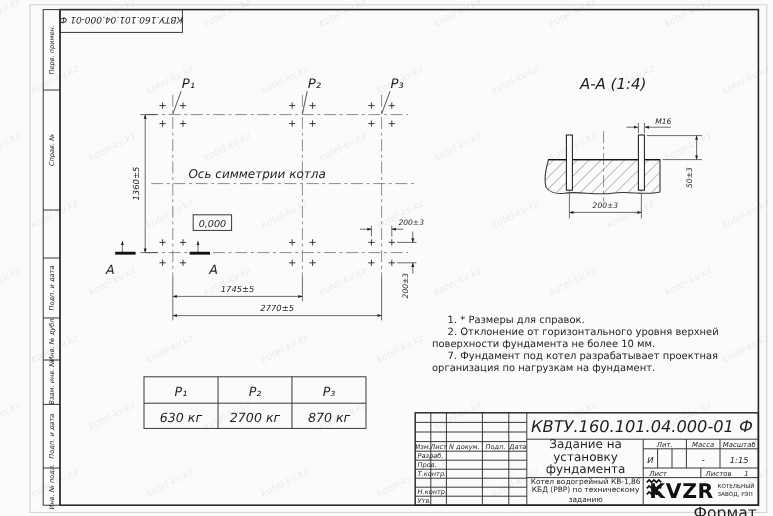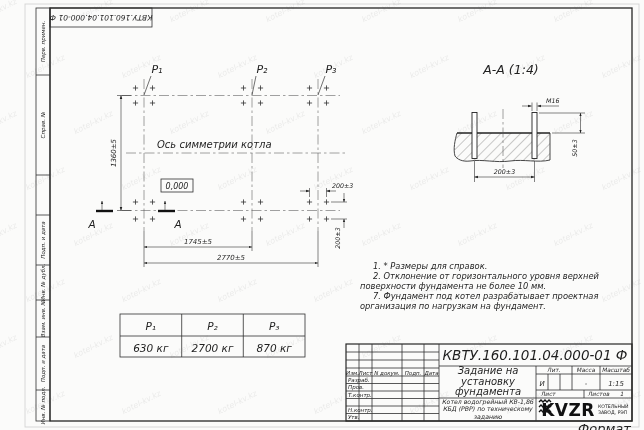--- a/index.html
+++ b/index.html
@@ -14,21 +14,21 @@
   .s5{font-size:5.5px;} .s55{font-size:5.8px;} .s6{font-size:6.3px;} .s7{font-size:7px;}
   .s75{font-size:7.5px;} .s8{font-size:8px;} .s10{font-size:10px;} .s105{font-size:10.5px;}
   .s11{font-size:11px;} .s12{font-size:12.5px;} .s135{font-size:13.5px;}
   .frame{stroke:#262626;fill:none;}
   .thin{stroke:#303030;stroke-width:.8;fill:none;}
   .dim{stroke:#333;stroke-width:.6;fill:none;}
   .cl{stroke:#555;stroke-width:.55;fill:none;stroke-dasharray:10 3 2.5 3;}
   .ldr{stroke:#333;stroke-width:.7;fill:none;}
   .thick{stroke:#111;stroke-width:2.4;fill:none;}
   
-  .ovl{position:absolute;z-index:2;color:#1f1f1f;font-style:italic;}
+  .ovl{position:absolute;z-index:2;color:#1f1f1f;}
   .notes{left:360px;top:262px;width:272px;font-size:8.3px;line-height:1.2;}
   .notes p{margin:0;text-indent:13px;}
   .tb-title{left:441px;top:367px;width:94px;height:30px;display:flex;align-items:center;justify-content:center;
     text-align:center;font-size:10px;line-height:1.05;}
   .tb-subtitle{left:441px;top:398px;width:94px;height:22px;display:flex;align-items:center;justify-content:center;
     text-align:center;font-size:6.2px;line-height:1.15;}
   .logo{left:538px;top:399px;width:93px;height:21px;display:flex;align-items:center;justify-content:center;
     gap:3px;font-style:normal;}
   .logo-text{font-weight:bold;font-size:17px;letter-spacing:.5px;color:#111;}
   .logo-caption{font-size:4.7px;line-height:1.25;color:#222;width:30px;}

